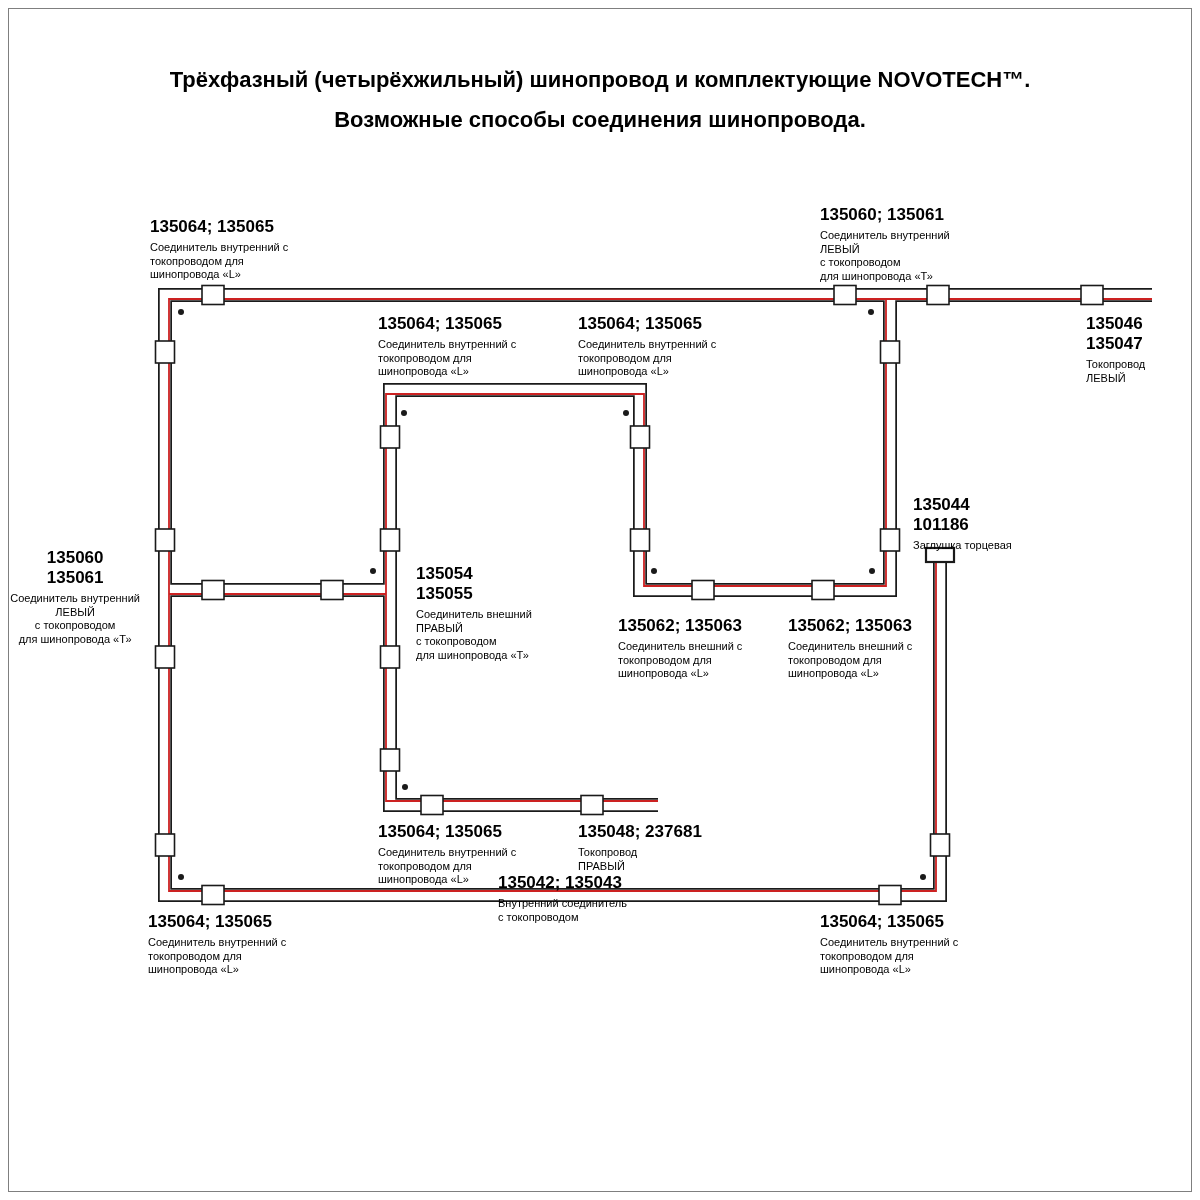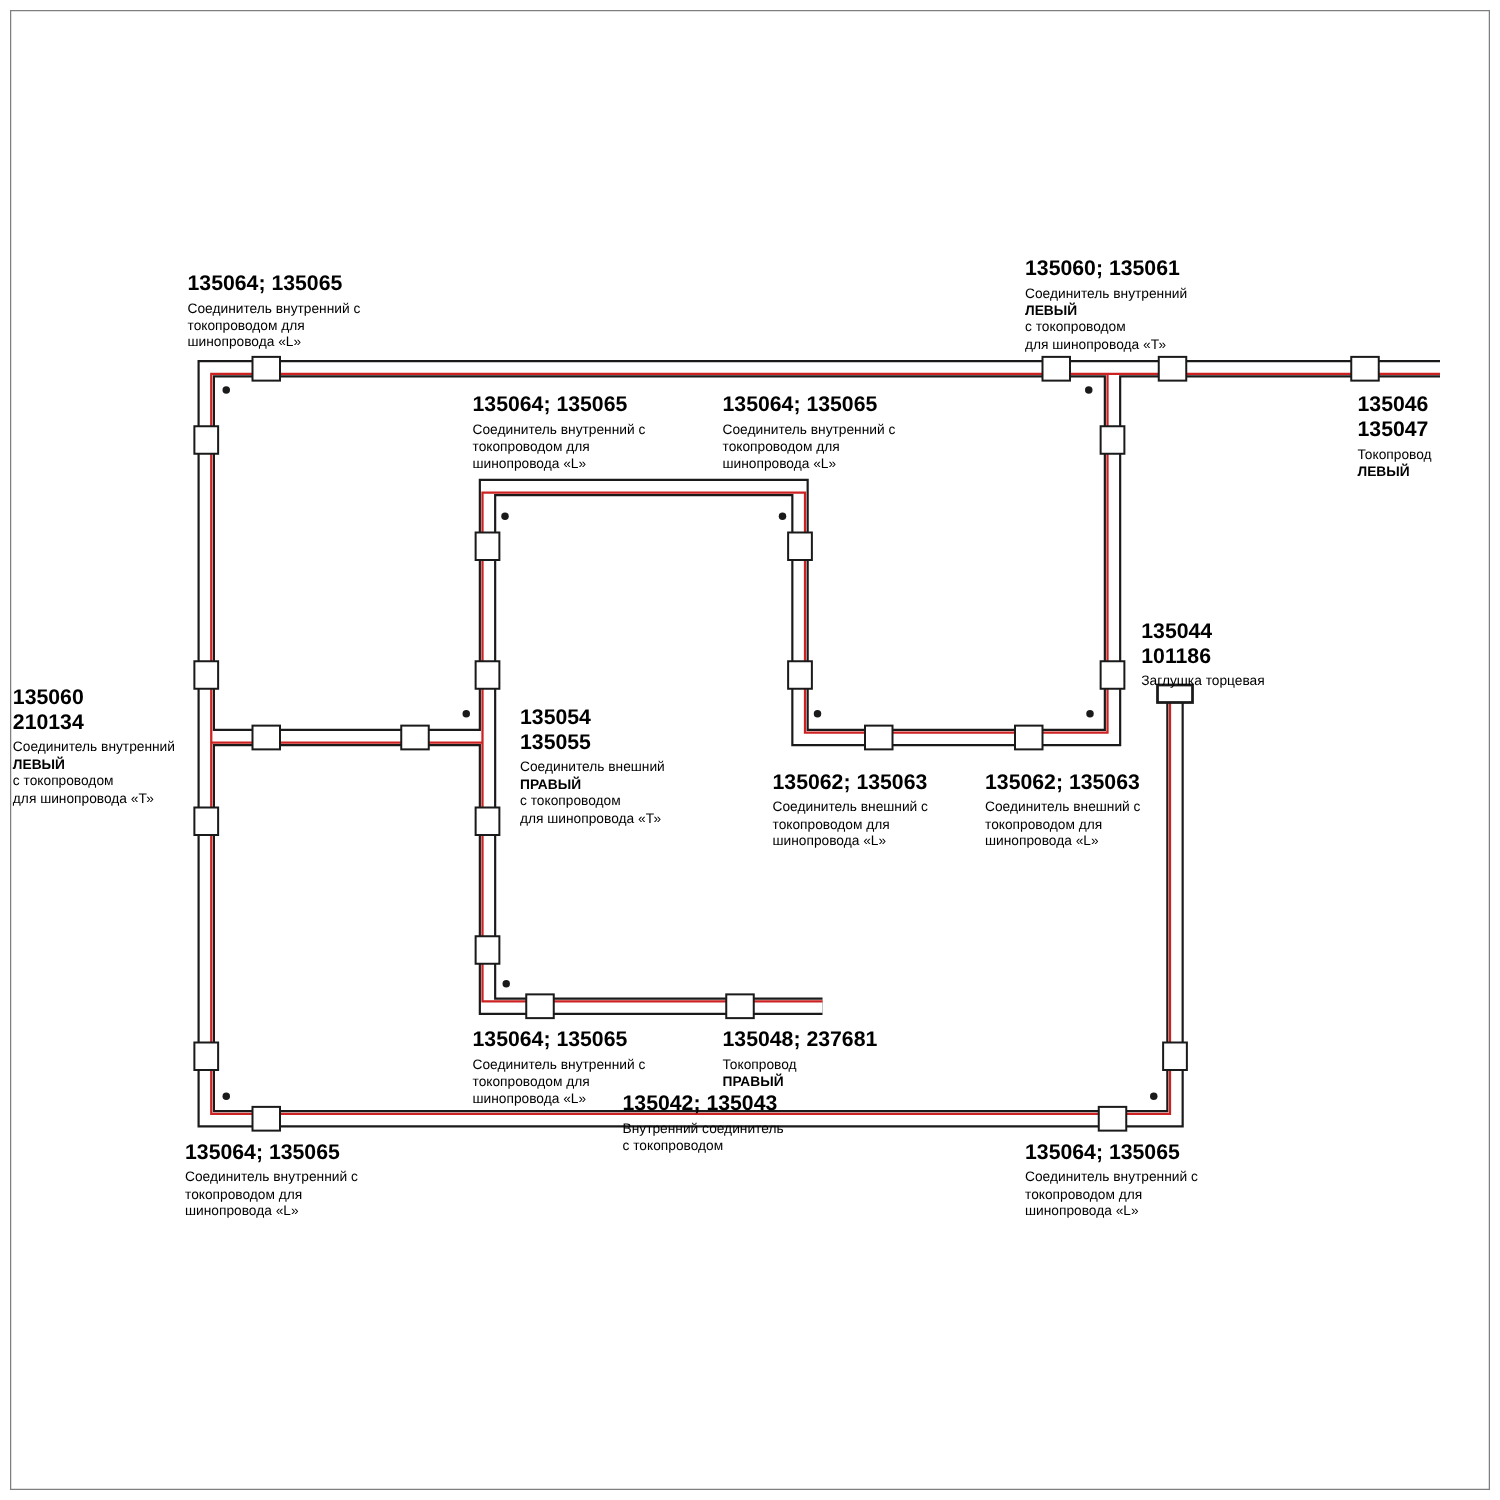--- a/index.html
+++ b/index.html
@@ -10,30 +10,34 @@
   .frame{position:absolute;inset:8px;border:1px solid #7f7f7f;pointer-events:none;}
   .title{
     position:absolute;top:60px;left:0;width:100%;text-align:center;
     font-weight:bold;font-size:22px;line-height:40px;
   }
   svg{position:absolute;left:0;top:0;}
   .lbl{position:absolute;white-space:nowrap;}
   .lbl .code{font-weight:bold;font-size:17px;line-height:20px;}
   .lbl .code.gap{margin-bottom:4px;}
   .lbl .desc{font-size:11px;line-height:13.5px;}
-  .lbl .desc.b{font-weight:bold;}
-  .lbl.right{text-align:left;}
+  .lbl .desc.b{font-weight:normal;}
+  .lbl.right{text-align:center;}
 </style>
 </head>
 <body>
 
 <div id="page">
 
   <div class="frame"></div>
 
+  <div class="title">
+    <div>Трёхфазный (четырёхжильный) шинопровод и комплектующие NOVOTECH™.</div>
+    <div>Возможные способы соединения шинопровода.</div>
+  </div>
 
   <svg width="1200" height="1200" viewBox="0 0 1200 1200">
 
     <g fill="none" stroke="#1a1a1a" stroke-width="14">
       <path d="M1152,295 L165,295 L165,895 L940,895 L940,556"></path>
       <path d="M890,295 L890,590 L640,590 L640,390 L390,390 L390,805 L658,805"></path>
       <path d="M165,590 L390,590"></path>
     </g>
 
     <g fill="none" stroke="#ffffff" stroke-width="10.5">
@@ -123,21 +127,21 @@
 
   <div class="lbl" style="left:578px;top:314px">
     <div class="code gap">135064; 135065</div>
     <div class="desc">Соединитель внутренний с</div>
     <div class="desc">токопроводом для</div>
     <div class="desc">шинопровода «L»</div>
   </div>
 
   <div class="lbl right" style="right:1060px;top:548px">
     <div class="code">135060</div>
-    <div class="code gap">210134</div>
+    <div class="code gap">135061</div>
     <div class="desc">Соединитель внутренний</div>
     <div class="desc b">ЛЕВЫЙ</div>
     <div class="desc">с токопроводом</div>
     <div class="desc">для шинопровода «Т»</div>
   </div>
 
   <div class="lbl" style="left:416px;top:564px">
     <div class="code">135054</div>
     <div class="code gap">135055</div>
     <div class="desc">Соединитель внешний</div>

